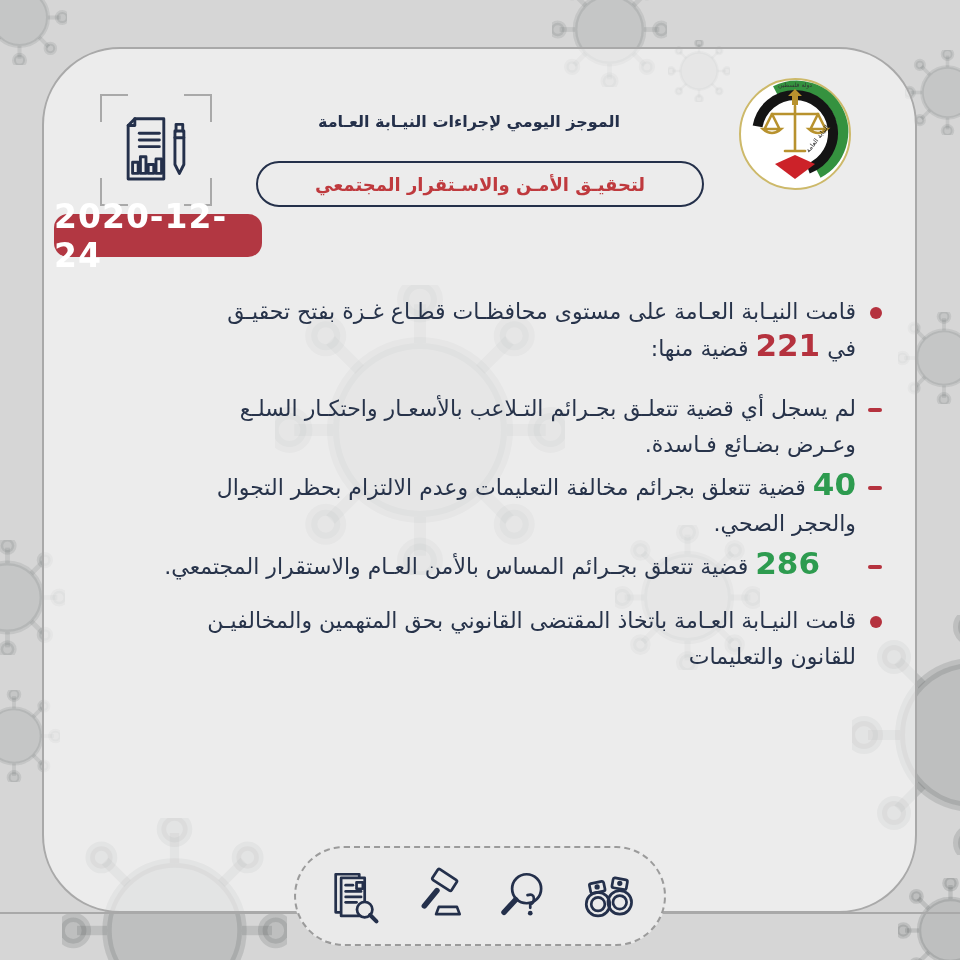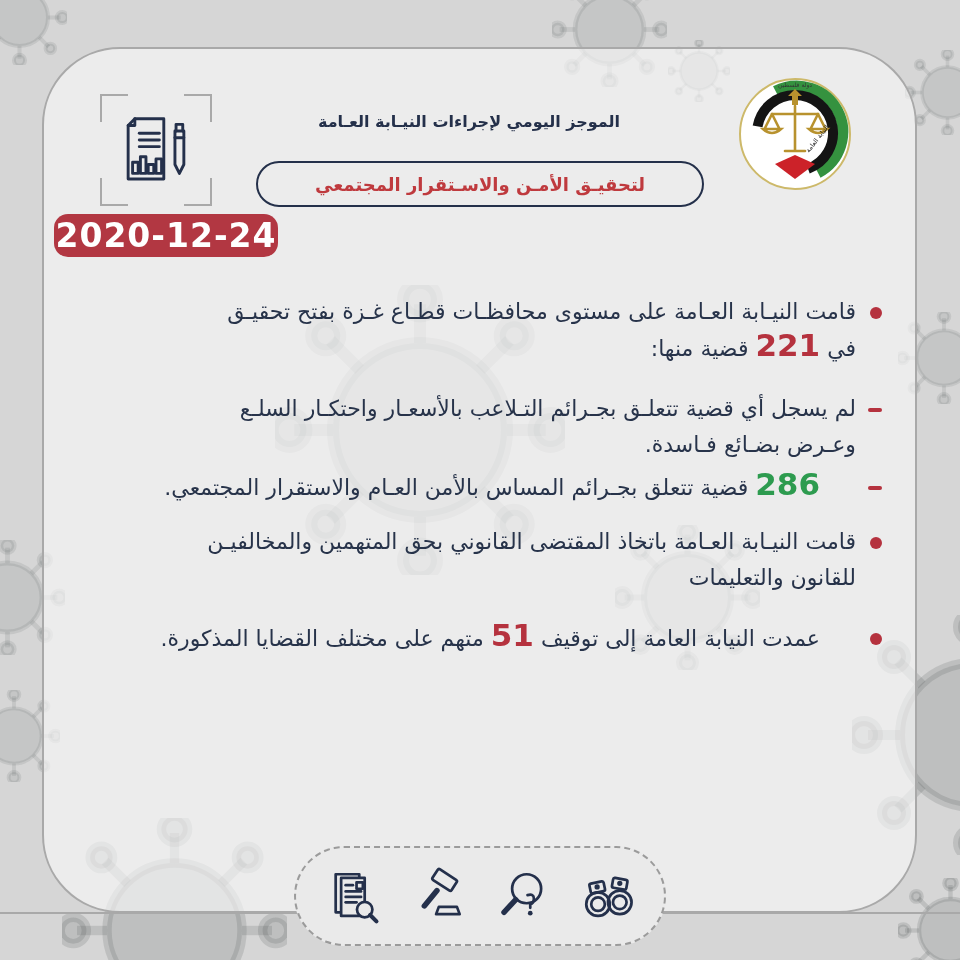--- a/index.html
+++ b/index.html
@@ -42,21 +42,21 @@
     text-align:center; font-size:16px; font-weight:bold; color:#24304a;
   }
   .subtitle-pill {
     position:absolute; left:256px; top:161px; width:448px; height:46px; z-index:4;
     border:2.5px solid #24304a; border-radius:26px;
     display:flex; align-items:center; justify-content:center;
     font-size:18px; font-weight:bold; color:#bf3a3e;
     background:transparent;
   }
   .date-badge {
-    position:absolute; left:54px; top:214px; width:224px; height:43px; z-index:4;
+    position:absolute; left:54px; top:214px; width:208px; height:43px; z-index:4;
     background:#b23742; border-radius:14px;
     display:flex; align-items:center; justify-content:center;
     color:#ffffff; font-size:33px; font-weight:bold; direction:ltr; letter-spacing:1px;
   }
   .logo-wrap { position:absolute; left:712px; top:76px; width:165px; z-index:4; text-align:center; }
   .logo-caption { margin-top:4px; font-size:27px; font-weight:bold; color:#1b1b1b; }
 
   
   .content { position:absolute; left:84px; top:294px; width:798px; z-index:4; direction:rtl; }
   .para { display:flex; align-items:flex-start; }
@@ -206,38 +206,39 @@
     <p class="ptext"><span>قامت النيـابة العـامة على مستوى محافظـات قطـاع غـزة بفتح تحقيـق
 في </span><span class="num-red">221</span><span> قضية منها:</span></p>
   </div>
   <div class="para m-sm">
     <span class="mark">
         <span class="marker-dash"></span>
       </span>
     <p class="ptext"><span>لم يسجل أي قضية تتعلـق بجـرائم التـلاعب بالأسعـار واحتكـار السلـع
 وعـرض بضـائع فـاسدة.</span></p>
   </div>
+  <div class="para m-sm">
+    <span class="mark">
+        <span class="marker-dash"></span>
+      </span>
+    <p class="ptext"><span class="num-green">40</span><span> قضية تتعلق بجرائم مخالفة التعليمات وعدم الالتزام بحظر التجوال
+والحجر الصحي.</span></p>
+  </div>
   <div class="para m-md">
     <span class="mark">
         <span class="marker-dash"></span>
       </span>
     <p class="ptext"><span class="num-green">286</span><span> قضية تتعلق بجـرائم المساس بالأمن العـام والاستقرار المجتمعي.</span></p>
   </div>
   <div class="para m-lg">
     <span class="mark">
         <span class="marker-dot"></span>
       </span>
     <p class="ptext"><span>قامت النيـابة العـامة باتخاذ المقتضى القانوني بحق المتهمين والمخالفيـن
 للقانون والتعليمات</span></p>
-  </div>
-  <div class="para m-md">
-    <span class="mark">
-        <span class="marker-dot"></span>
-      </span>
-    <p class="ptext"><span>عمدت النيابة العامة إلى توقيف </span><span class="num-red">51</span><span> متهم على مختلف القضايا المذكورة.</span></p>
   </div>
 </div>
 
 <div class="icons-box">
   <svg width="58" height="58" viewBox="0 0 64 64">
     <g class="ic">
       <circle cx="21" cy="41" r="13"></circle>
         <circle cx="21" cy="41" r="7.5"></circle>
       <circle cx="45" cy="39" r="13"></circle>
         <circle cx="45" cy="39" r="7.5"></circle>

